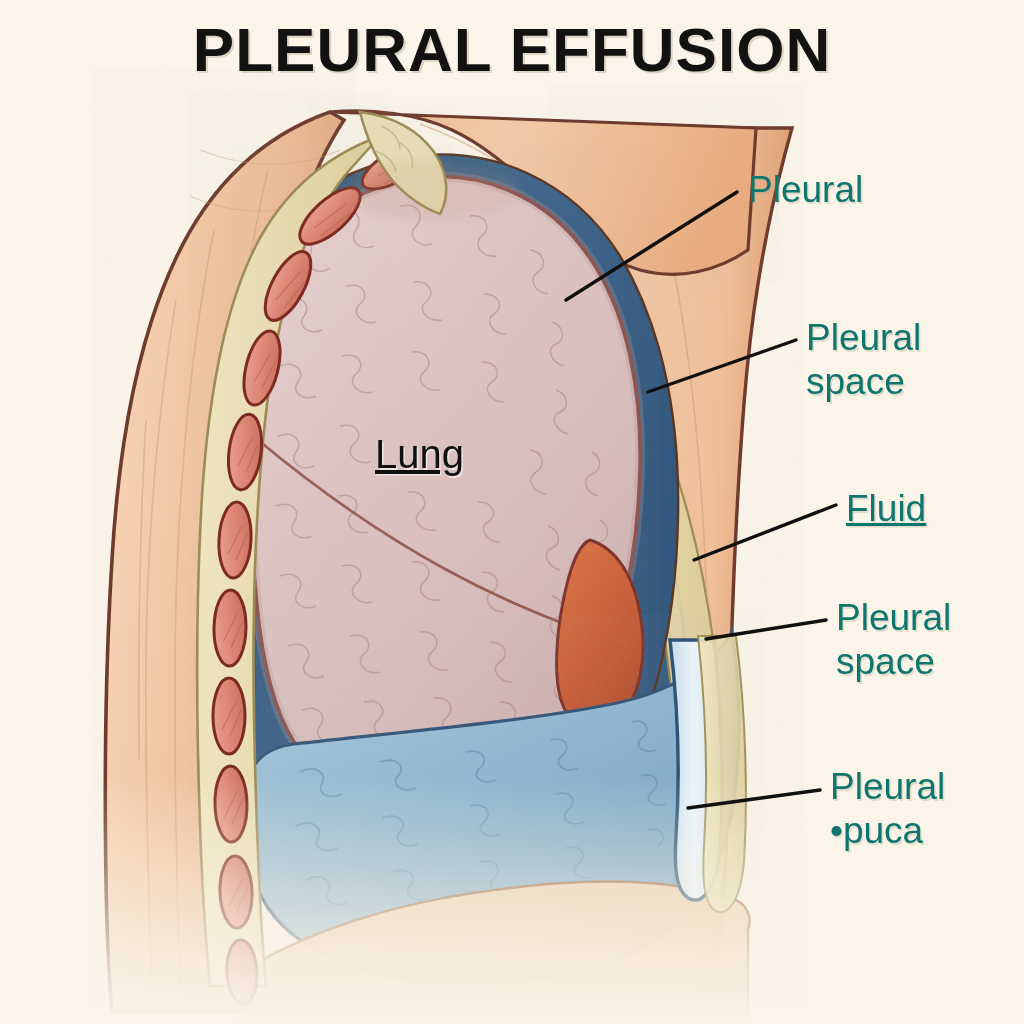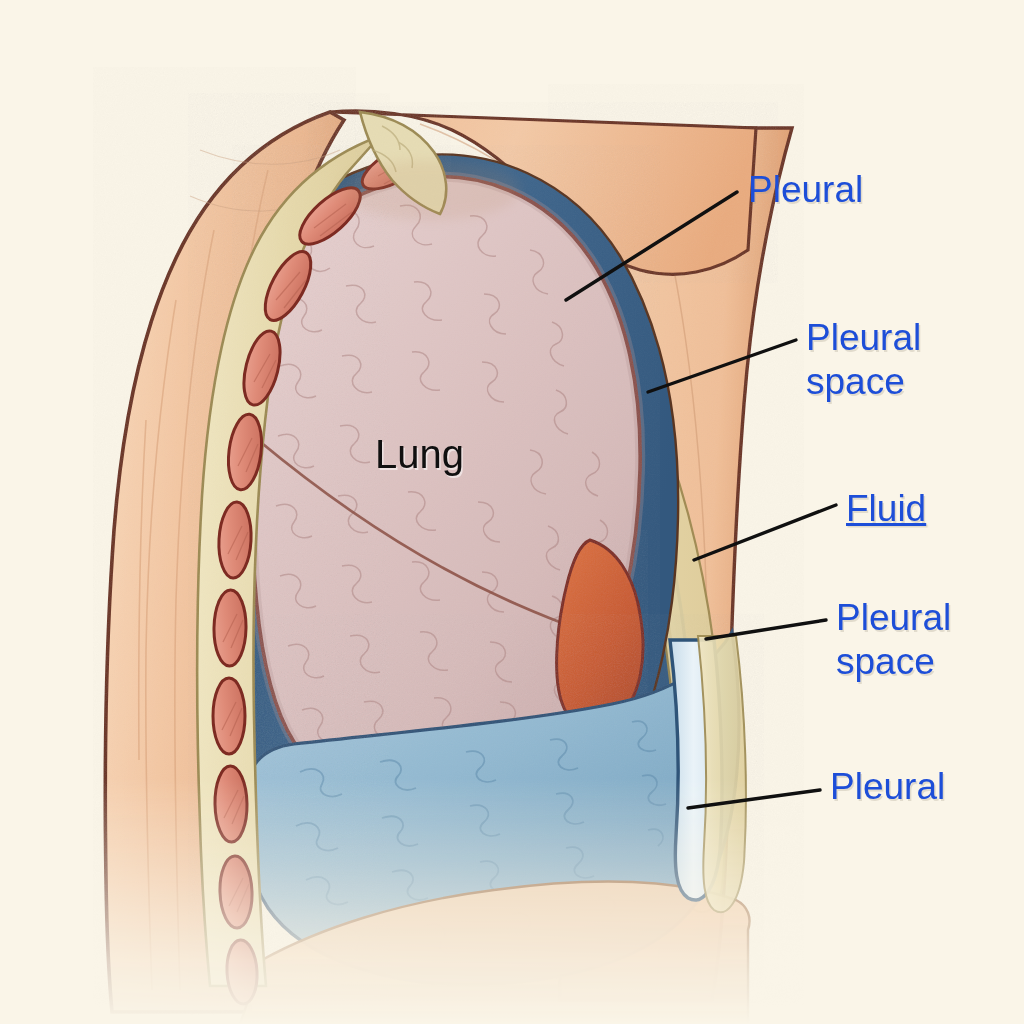--- a/index.html
+++ b/index.html
@@ -33,21 +33,21 @@
     font-size: 62px;
     letter-spacing: 1px;
     color: #121212;
     text-shadow: 2px 2px 0 rgba(160,150,130,0.35);
     white-space: nowrap;
   }
   .callout {
     position: absolute;
     font-family: "Liberation Sans", sans-serif;
     font-size: 37px;
-    color: #1d4ed8;
+    color: #0f766e;
     line-height: 1.18;
     white-space: nowrap;
     text-shadow: 1.5px 1.5px 0 rgba(170,160,140,0.30);
   }
   .callout .l2 { display: block; }
   #lung-label {
     position: absolute;
     font-family: "Liberation Sans", sans-serif;
     font-size: 40px;
     color: #101010;
@@ -474,24 +474,25 @@
     <g id="leader-lines" stroke="#101010" stroke-width="3.4" fill="none">
         <line x1="566" y1="300" x2="737" y2="192" stroke-linecap="round"></line>
         <line x1="648" y1="392" x2="796" y2="340" stroke-linecap="round"></line>
         <line x1="694" y1="560" x2="836" y2="505" stroke-linecap="round"></line>
         <line x1="706" y1="639" x2="826" y2="620" stroke-linecap="round"></line>
         <line x1="688" y1="808" x2="820" y2="790" stroke-linecap="round"></line>
       </g>
 
   </svg>
 
-
-  <div id="lung-label" style="left:375px; top:432px;">Lung</div>
+  <div id="title">PLEURAL EFFUSION</div>
+
+  <div id="lung-label" style="left:375px; top:432px;text-decoration:underline;">Lung</div>
 
   <div id="callout-layer">
       <div class="callout" style="left: 748px; top: 168px;"><span>Pleural</span></div>
       <div class="callout" style="left: 806px; top: 316px;"><span>Pleural</span><span class="l2">space</span></div>
       <div class="callout" style="left: 846px; top: 487px; text-decoration: underline;"><span>Fluid</span></div>
       <div class="callout" style="left: 836px; top: 596px;"><span>Pleural</span><span class="l2">space</span></div>
-      <div class="callout" style="left: 830px; top: 765px;"><span>Pleural</span></div>
+      <div class="callout" style="left: 830px; top: 765px;"><span>Pleural</span><span class="l2">•puca</span></div>
     </div>
 
 </div>
 
 </body></html>

